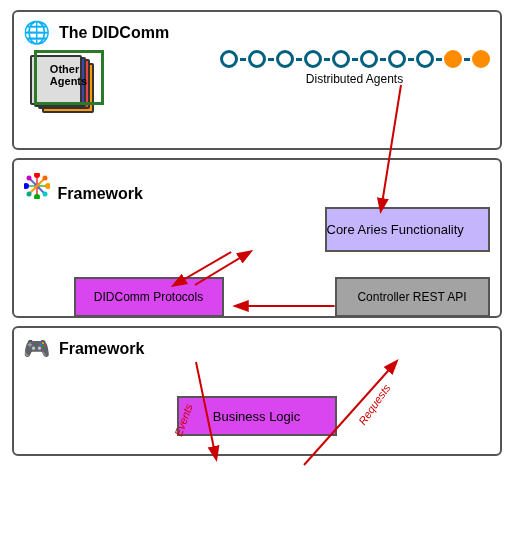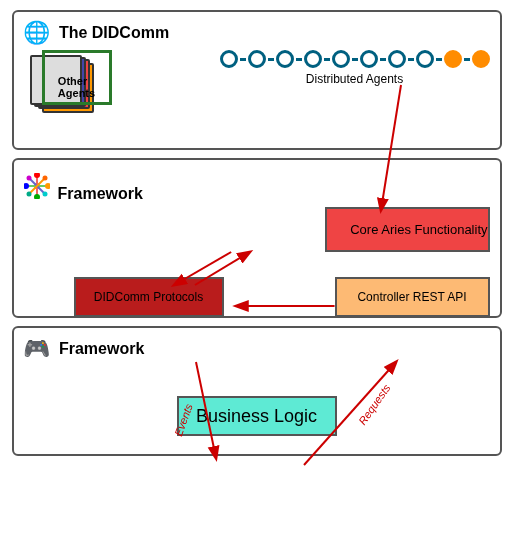--- a/index.html
+++ b/index.html
@@ -62,30 +62,30 @@
       border: 2px solid #333;
       border-radius: 2px;
     }
     .stacked-pages .page:nth-child(1) { background: #f90; left: 12px; top: 8px; }
     .stacked-pages .page:nth-child(2) { background: #e44; left: 8px; top: 4px; }
     .stacked-pages .page:nth-child(3) { background: #44a; left: 4px; top: 2px; }
     .stacked-pages .page:nth-child(4) { background: #ddd; left: 0px; top: 0px; }
 
     .other-agents-box {
       position: absolute;
-      left: 28px;
+      left: 20px;
       top: 0px;
       width: 70px;
       height: 55px;
       border: 3px solid #2a7a2a;
       background: transparent;
       display: flex;
       align-items: flex-end;
       justify-content: center;
-      padding-bottom: 3px;
+      padding-bottom: 15px;
       font-size: 11px;
       font-weight: bold;
       color: #000;
       z-index: 2;
     }
 
     
     .ledger-area {
       position: absolute;
       right: 10px;
@@ -138,50 +138,50 @@
       padding: 0 10px;
     }
 
     .core-aries-box {
       position: absolute;
       right: 10px;
       top: 0px;
       width: 165px;
       height: 45px;
       border: 2px solid #555;
-      background: #ef4444;
-      display: flex;
-      align-items: center;
-      justify-content: flex-end;
+      background: #c4b5fd;
+      display: flex;
+      align-items: center;
+      justify-content: flex-start;
       font-size: 13px;
       font-weight: normal;
     }
 
     .didcomm-box {
       position: absolute;
       left: 60px;
       bottom: 10px;
       width: 150px;
       height: 40px;
       border: 2px solid #555;
-      background: #b91c1c;
+      background: #d946ef;
       display: flex;
       align-items: center;
       justify-content: center;
       font-size: 12px;
     }
 
     .controller-rest-box {
       position: absolute;
       right: 10px;
       bottom: 10px;
       width: 155px;
       height: 40px;
       border: 2px solid #555;
-      background: #fdba74;
+      background: #a3a3a3;
       display: flex;
       align-items: center;
       justify-content: center;
       font-size: 12px;
     }
 
     
     .controller-section {
       height: 130px;
     }
@@ -192,25 +192,25 @@
       height: 90px;
       display: flex;
       align-items: center;
       justify-content: center;
     }
 
     .business-logic-box {
       width: 160px;
       height: 40px;
       border: 2px solid #555;
-      background: #5eead4;
-      display: flex;
-      align-items: center;
-      justify-content: center;
-      font-size: 18px;
+      background: #d946ef;
+      display: flex;
+      align-items: center;
+      justify-content: center;
+      font-size: 13px;
       margin-top: 10px;
     }
 
     
     .arrows-svg {
       position: absolute;
       top: 0;
       left: 0;
       width: 100%;
       height: 100%;

